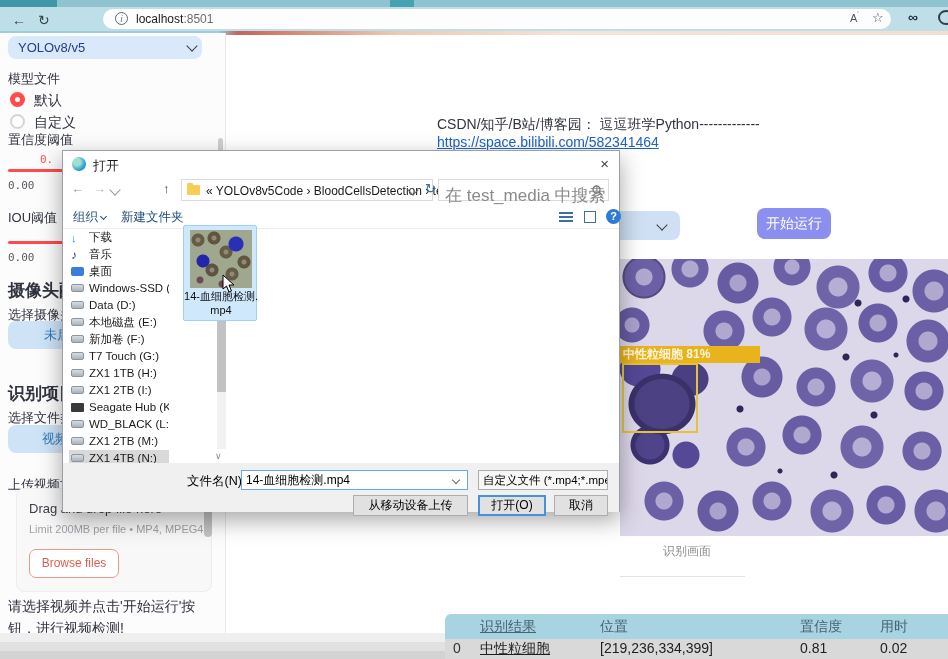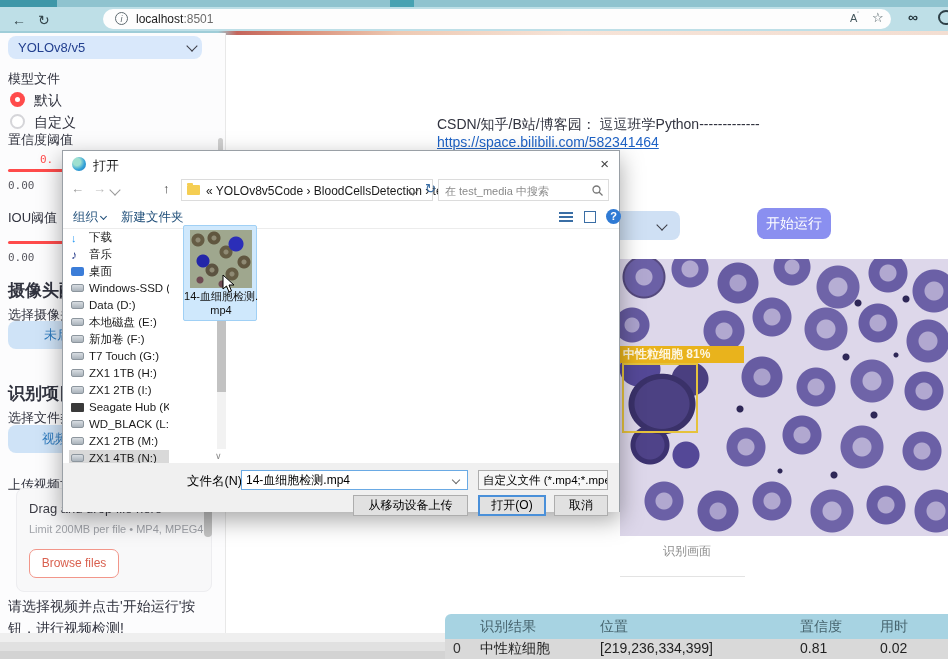--- a/index.html
+++ b/index.html
@@ -93,56 +93,56 @@
       radial-gradient(circle at 316px 252px,#b1a8d0 0 9px,#6b60a6 10px 21px,rgba(0,0,0,0) 22px),
       radial-gradient(circle at 238px 44px,#2e2757 0 3px,rgba(0,0,0,0) 4px),
       radial-gradient(circle at 286px 40px,#2e2757 0 3px,rgba(0,0,0,0) 4px),
       radial-gradient(circle at 226px 98px,#2e2757 0 3px,rgba(0,0,0,0) 4px),
       radial-gradient(circle at 276px 96px,#2e2757 0 2px,rgba(0,0,0,0) 3px),
       radial-gradient(circle at 120px 150px,#2e2757 0 3px,rgba(0,0,0,0) 4px),
       radial-gradient(circle at 254px 156px,#2e2757 0 3px,rgba(0,0,0,0) 4px),
       radial-gradient(circle at 214px 216px,#2e2757 0 3px,rgba(0,0,0,0) 4px),
       radial-gradient(circle at 160px 212px,#2e2757 0 2px,rgba(0,0,0,0) 3px),
       #ddd7ea; }
-  .det-label { position:absolute; left:0px; top:87px; width:124px; height:17px; background:#e9b31c; color:#fdf6e0; font-size:12px; font-weight:bold; line-height:17px; padding-left:3px; white-space:nowrap; overflow:hidden; }
+  .det-label { position:absolute; left:0px; top:87px; width:140px; height:17px; background:#e9b31c; color:#fdf6e0; font-size:12px; font-weight:bold; line-height:17px; padding-left:3px; white-space:nowrap; overflow:hidden; }
   .det-box { position:absolute; left:2px; top:104px; width:76px; height:70px; border:2px solid #e5c23d; }
   .caption { left:637px; top:543px; width:100px; text-align:center; font-size:12px; color:#8e8e8e; }
   .hr-line { left:620px; top:576px; width:125px; height:1px; background:#e3e3e3; }
 
   
   .strip1 { left:0; top:633px; width:948px; height:9px; background:#efefef; }
   .strip2 { left:0; top:642px; width:948px; height:9px; background:#e1e1e1; }
   .strip3 { left:0; top:651px; width:948px; height:8px; background:#d3d3d3; }
 
   
   .rtable { left:445px; top:614px; width:503px; height:45px; }
   .rt-header { position:absolute; left:0; top:0; width:503px; height:25px; background:#a7d3e2; border-top-left-radius:6px; }
   .rt-header .cell { color:#47656f; font-size:14px; top:4px; }
   .rt-row { position:absolute; left:0; top:25px; width:503px; height:20px; background:#d9d9d9; }
   .rt-row .cell { color:#1f1f1f; font-size:14px; top:1px; }
   .rt-row .c0 { color:#333; }
   .cell { position:absolute; white-space:nowrap; }
-  .c0 { left:8px; } .c1 { left:35px; } .c2 { left:155px; } .c3 { left:355px; } .c4 { left:435px;text-align:center; }
+  .c0 { left:8px; } .c1 { left:35px;text-decoration:underline; } .c2 { left:155px; } .c3 { left:355px; } .c4 { left:435px;text-align:center; }
 
   
   .dialog { left:62px; top:150px; width:558px; height:362px; background:#fff; border:1px solid #9aa0a6; box-shadow:0 8px 22px rgba(0,0,0,.35); }
   .dlg-titlebar { position:absolute; left:0; top:0; width:100%; height:26px; background:#fff;text-decoration:underline; }
   .dlg-icon { position:absolute; left:9px; top:6px; width:14px; height:14px; border-radius:50%; background:radial-gradient(circle at 35% 35%,#9fe0d0 0 28%,#35a3d8 60%,#1b6fb8 100%); }
   .dlg-title { position:absolute; left:30px; top:6px; font-size:13px; color:#1a1a1a; }
   .dlg-close { position:absolute; right:10px; top:4px; font-size:15px; color:#444; }
   .dlg-addrrow { position:absolute; left:0; top:26px; width:100%; height:27px; }
   .dlg-nav { position:absolute; top:4px; font-size:13px; color:#9a9a9a; }
   .addr-box { position:absolute; left:118px; top:2px; width:252px; height:22px; border:1px solid #dcdcdc; background:#fff; }
   .folder-ic { position:absolute; left:5px; top:5px; width:13px; height:10px; background:#f5ce53; border-radius:1px; }
   .folder-ic::before { content:""; position:absolute; left:0; top:-2px; width:6px; height:2px; background:#f5ce53; border-radius:1px 1px 0 0; }
   .addr-text { position:absolute; left:24px; top:4px; font-size:12px; color:#1a1a1a; white-space:nowrap; }
   .addr-chev { position:absolute; left:346px; top:9px; }
   .addr-refresh { position:absolute; left:362px; top:4px; font-size:13px; color:#3a6ea5; }
   .search-box { position:absolute; left:375px; top:2px; width:171px; height:22px; border:1px solid #dcdcdc; background:#fff; }
-  .search-text { position:absolute; left:6px; top:4px; font-size:11px; color:#8a8a8a; white-space:nowrap; }
+  .search-text { position:absolute; left:6px; top:4px; font-size:17px; color:#8a8a8a; white-space:nowrap; }
   .dlg-toolbar { position:absolute; left:0; top:53px; width:100%; height:25px; border-bottom:1px solid #ececec; }
   .tool-item { position:absolute; top:5px; font-size:12.5px; color:#1f4e79; }
   .view-ic1 { position:absolute; left:496px; top:8px; width:14px; height:10px; background:linear-gradient(#3a6ea5 0 2px,#fff 2px 4px,#3a6ea5 4px 6px,#fff 6px 8px,#3a6ea5 8px 10px); }
   .view-ic2 { position:absolute; left:521px; top:7px; width:12px; height:12px; border:1.5px solid #3a6ea5; }
   .help-ic { position:absolute; left:543px; top:5px; width:15px; height:15px; border-radius:50%; background:#2f7ad4; color:#fff; font-size:11px; font-weight:bold; text-align:center; line-height:15px; }
   .tree { position:absolute; left:6px; top:78px; width:100px; height:234px; overflow:hidden; }
   .tree-item { position:relative; height:17px; font-size:11.5px; color:#1a1a1a; white-space:nowrap; padding-left:20px; line-height:17px; }
   .tree-item.sel { background:#d9d9d9; }
   .ticon { position:absolute; left:2px; top:3px; width:13px; height:11px; }
   .ti-download { color:#2196f3; font-weight:bold; font-size:11px; top:1px; }

